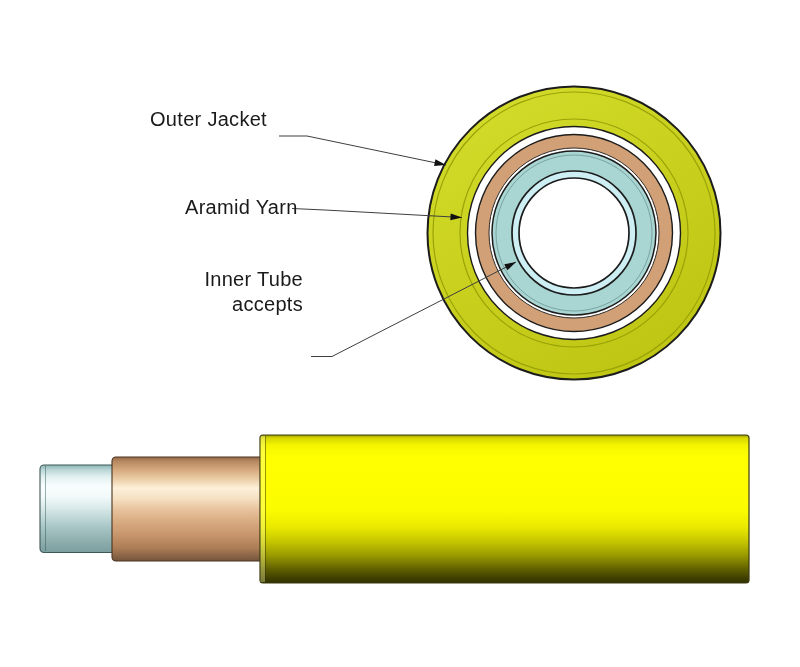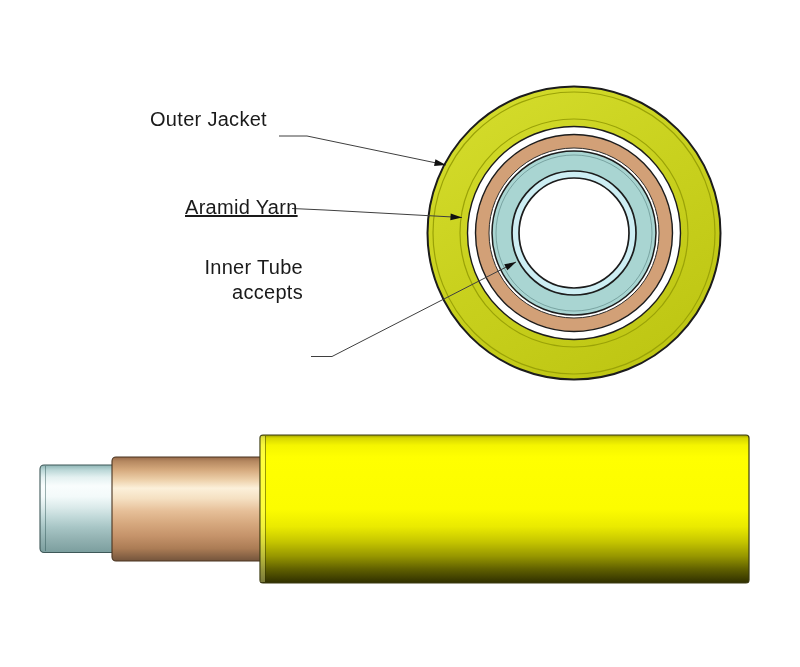--- a/index.html
+++ b/index.html
@@ -103,20 +103,20 @@
       <polyline points="292,208.5 325,210 462,217.5"></polyline>
       <polyline points="311,356.5 332,356.5 516,262"></polyline>
       <path d="M0,0 L-11.5,3.4 L-11.5,-3.4 Z" fill="#111111" stroke="none" transform="translate(446,165) rotate(11.8)"></path>
       <path d="M0,0 L-11.5,3.4 L-11.5,-3.4 Z" fill="#111111" stroke="none" transform="translate(462,217.5) rotate(3.3)"></path>
       <path d="M0,0 L-11.5,3.4 L-11.5,-3.4 Z" fill="#111111" stroke="none" transform="translate(516,262) rotate(-27.3)"></path>
     </g>
   </svg>
 
   <div class="label" style="left:150px; top:80px;margin-top:27px;">Outer Jacket</div>
 
-  <div class="label" style="left:185px; top:195px;text-decoration:underline;">Aramid Yarn</div>
+  <div class="label" style="left:185px; top:195px;">Aramid Yarn</div>
 
-  <div class="label label-block-right" style="left:140px; top:255px; width:163px;">
+  <div class="label label-block-right" style="left:140px; top:267px; width:163px;">
     <div>Inner Tube</div>
     <div>accepts</div>
   </div>
 
 </div>
 
 </body></html>

